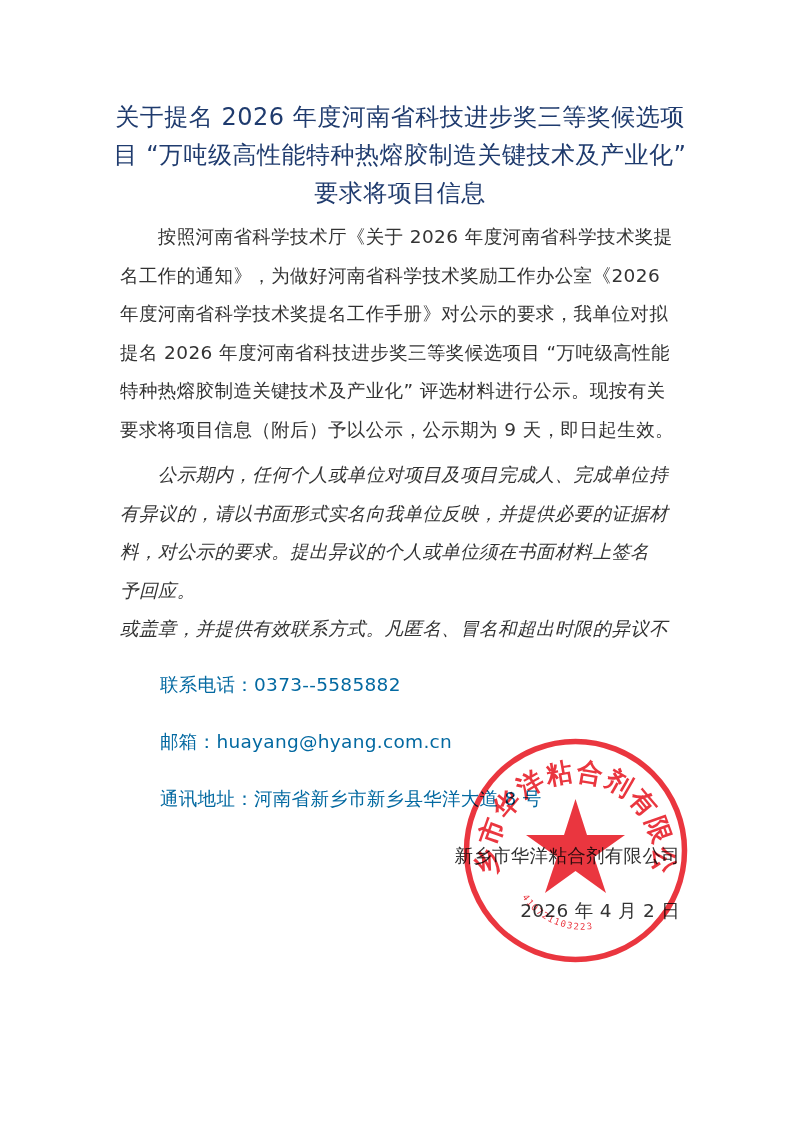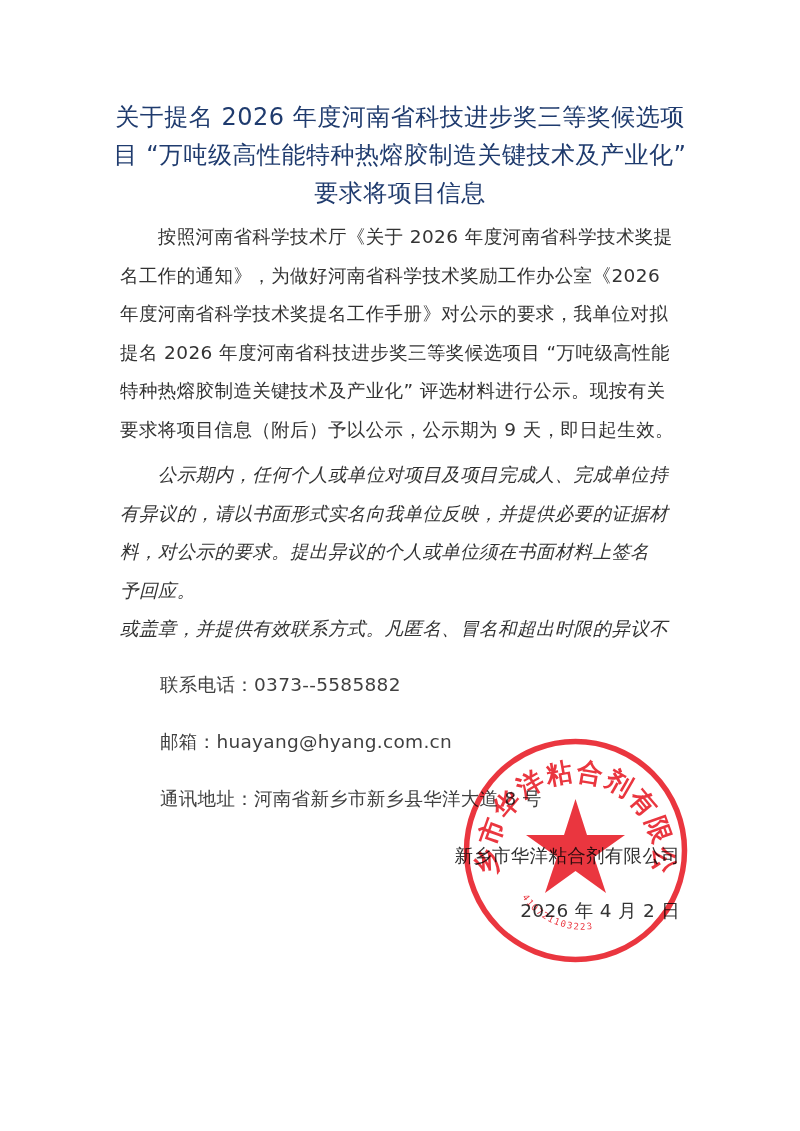--- a/index.html
+++ b/index.html
@@ -8,21 +8,21 @@
   .page { position: absolute; left: 0; top: 0; width: 800px; height: 1131px; }
   .title { position: absolute; left: 100px; width: 600px; top: 98px;
            text-align: center; color: #1f3b6e; font-size: 24px; line-height: 38px;
            letter-spacing: 0.5px; }
   .title div { white-space: nowrap; }
   .para { position: absolute; left: 120px; width: 560px; font-size: 18.5px;
           line-height: 38.5px; color: #333; letter-spacing: 0.4px; }
   .para .line { white-space: nowrap; display: block; }
   .p1 { top: 218px; }
   .p2 { top: 456px; font-style: italic; }
-  .contact { position: absolute; left: 160px; font-size: 18.5px; color: #404040;
+  .contact { position: absolute; left: 160px; font-size: 18.5px; color: #0369a1;
              white-space: nowrap; letter-spacing: 0.3px; }
   .c1 { top: 672px; }
   .c2 { top: 729px; }
   .c3 { top: 786px; }
   .sign { position: absolute; right: 120px; font-size: 18.5px; color: #333;
           white-space: nowrap; text-align: right; letter-spacing: 0.3px; }
   .org { top: 843px; }
   .date { top: 898px; }
   .stamp { position: absolute; left: 462px; top: 737px; width: 227px; height: 227px;
            opacity: 0.9; mix-blend-mode: multiply; }

